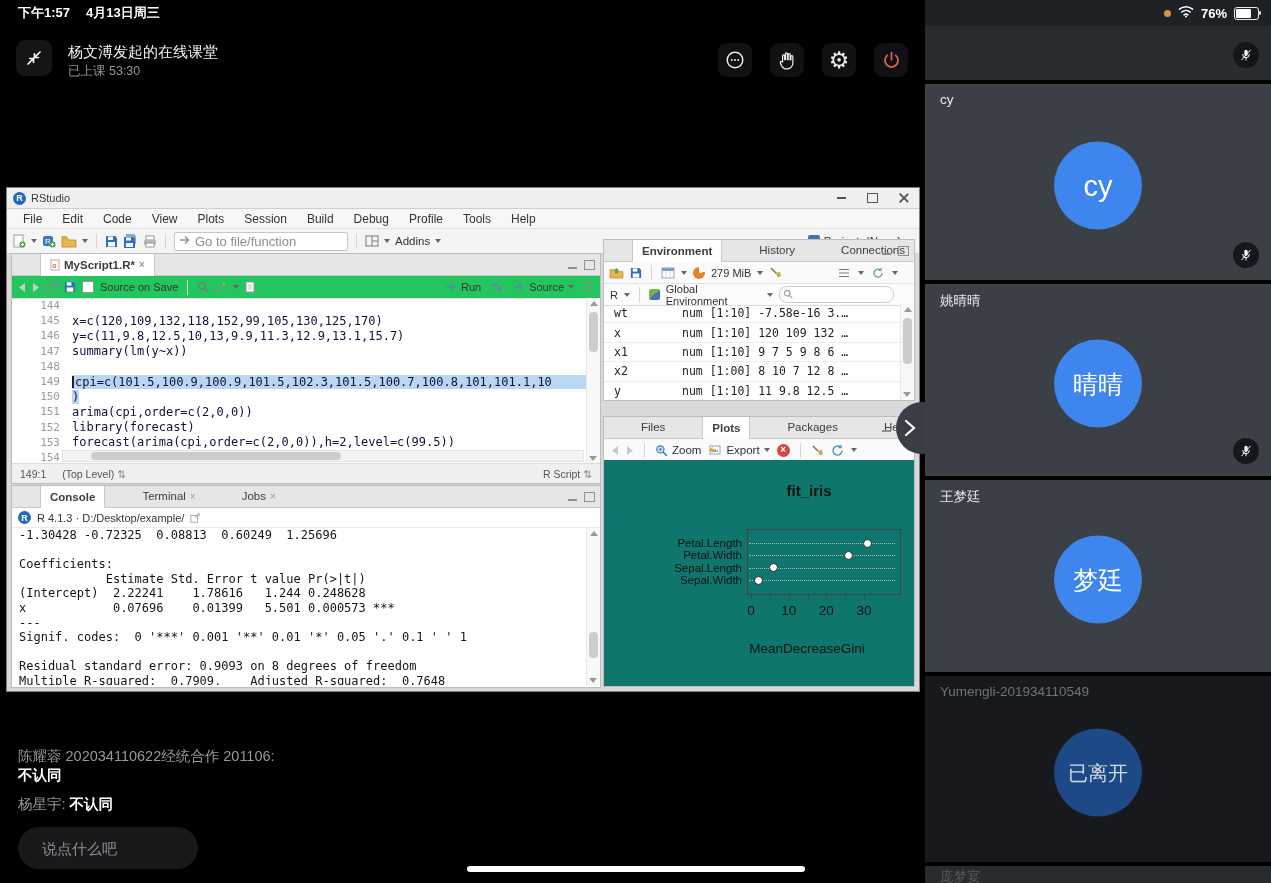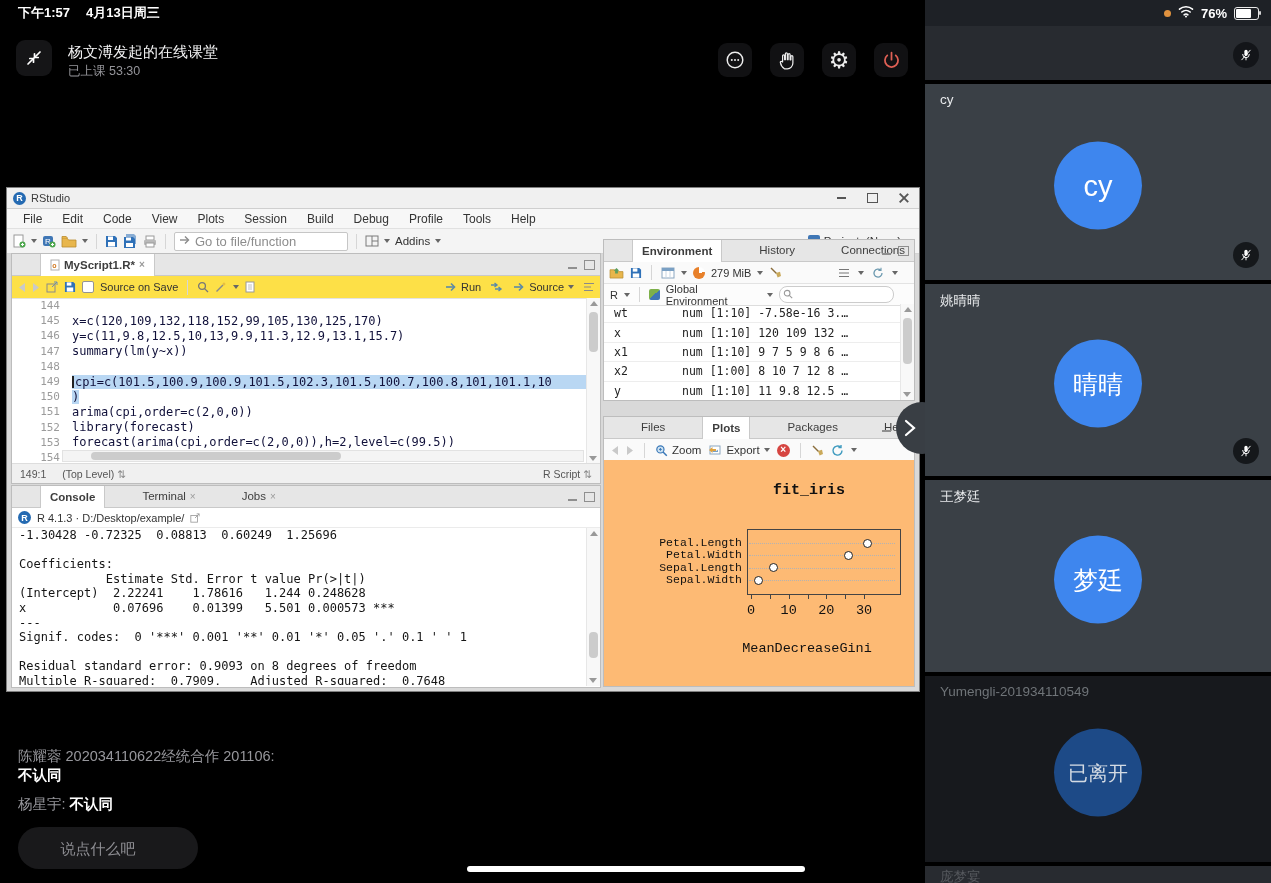--- a/index.html
+++ b/index.html
@@ -52,21 +52,21 @@
   #pane-env{left:596px;top:51px;width:310px;height:160px;}
   #pane-plots{left:596px;top:228px;width:310px;height:269px;}
   .tabstrip{height:21px;background:#e6e6e6;border-bottom:1px solid #c9c9c9;display:flex;align-items:stretch;position:relative;}
   .ptab{font-size:11.5px;color:#3d3d3d;padding:0 9px;line-height:21px;display:flex;gap:4px;align-items:center;margin-left:28px;}
   .ptab.active{background:#fff;border-left:1px solid #c9c9c9;border-right:1px solid #c9c9c9;margin-bottom:-1px;font-weight:600;}
   .tab-x{color:#9a9a9a;font-size:10px;line-height:1;}
   .pane-ctl{position:absolute;right:5px;top:0;height:21px;display:flex;gap:7px;align-items:center;}
   .pc-min{width:9px;height:2px;background:#8f8f8f;margin-top:6px;}
   .pc-max{width:9px;height:8px;border:1px solid #8f8f8f;}
   
-  .ed-toolbar{height:22px;background:#fde047;border-bottom:1px solid #e3e3e3;display:flex;align-items:center;padding:0 6px;gap:6px;position:relative;font-size:11px;}
+  .ed-toolbar{height:22px;background:#22c55e;border-bottom:1px solid #e3e3e3;display:flex;align-items:center;padding:0 6px;gap:6px;position:relative;font-size:11px;}
   .ed-right{position:absolute;right:5px;display:flex;align-items:center;gap:9px;}
   .checkbox{width:10px;height:10px;border:1px solid #949494;border-radius:2px;background:#fff;}
   .code-wrap{position:absolute;top:44px;left:0;right:14px;bottom:19px;overflow:hidden;font-family:"DejaVu Sans Mono",monospace;}
   .code-row{display:flex;height:15.2px;align-items:center;}
   .ln{width:48px;text-align:right;padding-right:12px;font-size:11px;color:#9b9b9b;flex:none;}
   .cd{font-size:12px;color:#10103a;white-space:pre;}
   .cd.sel{background:#b9d7f3;}
   .cd.sel-full{flex:1;}
   .caret-bar{display:inline-block;width:2px;height:12px;background:#222;vertical-align:-2px;margin-right:1px;}
   .hscroll{position:absolute;left:50px;right:16px;bottom:21px;height:10px;background:#f4f4f4;border:1px solid #e2e2e2;}
@@ -89,21 +89,21 @@
   .env-search-wrap{margin-left:auto;margin-right:14px;position:relative;display:flex;align-items:center;}
   .env-search{width:92px;height:15px;border:1px solid #ccc;border-radius:8px;font-size:10px;padding:0 4px 0 17px;color:#555;}
   .env-search-ic{position:absolute;left:4px;}
   .env-list{position:absolute;top:64px;left:0;right:14px;bottom:0;overflow:hidden;}
   .env-row{display:flex;height:18.4px;align-items:center;border-bottom:1px solid #ededed;font-family:"DejaVu Sans Mono",monospace;font-size:11.5px;color:#222;}
   .env-name{width:68px;padding-left:10px;flex:none;}
   .env-val{white-space:pre;}
   
   .pl-toolbar{height:22px;background:#fafafa;border-bottom:1px solid #e3e3e3;display:flex;align-items:center;gap:7px;padding:0 7px;font-size:11.5px;}
   .redx{width:13px;height:13px;border-radius:50%;background:#d64541;color:#fff;font-size:10px;font-weight:700;display:flex;align-items:center;justify-content:center;line-height:1;}
-  .plot-area{position:absolute;top:43px;left:0;right:0;bottom:0;background:#fdba74;font-family:Liberation Mono, monospace;}
+  .plot-area{position:absolute;top:43px;left:0;right:0;bottom:0;background:#0f766e;}
   .plot-title{position:absolute;left:105px;top:22px;width:200px;text-align:center;font-weight:700;font-size:15px;color:#111;}
   .py-label{position:absolute;width:138px;text-align:right;font-size:11.5px;color:#111;height:12px;line-height:12px;}
   .pbox{position:absolute;border:1px solid #444;}
   .pline{position:absolute;border-top:1px dotted #b3b3b3;}
   .pdot{position:absolute;width:7px;height:7px;border:1.3px solid #222;border-radius:50%;background:#fff;}
   .ptick{position:absolute;width:1px;height:5px;background:#444;}
   .ptick-label{position:absolute;font-size:13.5px;color:#111;transform:translateX(-50%);}
   .px-label{position:absolute;font-size:13.5px;color:#111;transform:translateX(-50%);}
   
   .expand{position:absolute;left:896px;top:402px;width:52px;height:52px;border-radius:50%;background:#393e44;z-index:20;display:flex;align-items:center;padding-left:6px;box-sizing:border-box;}
@@ -119,21 +119,21 @@
   .avatar{position:absolute;left:50%;top:50%;transform:translate(-50%,-46%);width:88px;height:88px;border-radius:50%;background:#3e86ee;color:#fff;display:flex;align-items:center;justify-content:center;}
   .avatar.lat{font-size:29px;} .avatar.cjk{font-size:25px;}
   .avatar.avatar-left{background:#1d4a87;color:#d3dae3;font-size:20px;}
   .mic-badge{position:absolute;right:12px;bottom:12px;width:26px;height:26px;border-radius:50%;background:rgba(16,18,22,.88);display:flex;align-items:center;justify-content:center;}
   
   .chat-box{position:absolute;left:18px;top:747px;width:275px;z-index:15;}
   .chat-msg{margin-bottom:10px;font-size:14.5px;line-height:19px;}
   .chat-sender{color:#97979c;}
   .chat-text{color:#fff;font-weight:700;}
   .chat-input-wrap{position:absolute;left:18px;top:827px;width:180px;height:42px;border-radius:21px;background:#19191b;z-index:15;display:flex;align-items:center;}
-  .chat-input{background:transparent;border:none;outline:none;color:#8e8e93;font-size:15px;padding-left:10px;width:140px;font-family:"Liberation Sans",sans-serif;text-align:center;}
+  .chat-input{background:transparent;border:none;outline:none;color:#8e8e93;font-size:15px;padding-left:24px;width:140px;font-family:"Liberation Sans",sans-serif;}
   .chat-input::placeholder{color:#8e8e93;}
   .home-indicator{position:absolute;left:467px;top:866px;width:338px;height:6px;border-radius:3px;background:#fff;z-index:40;}
 </style>
 </head>
 <body>
 
 <div id="app">
 
   <div class="sb-left">
     <span>下午1:57</span>

